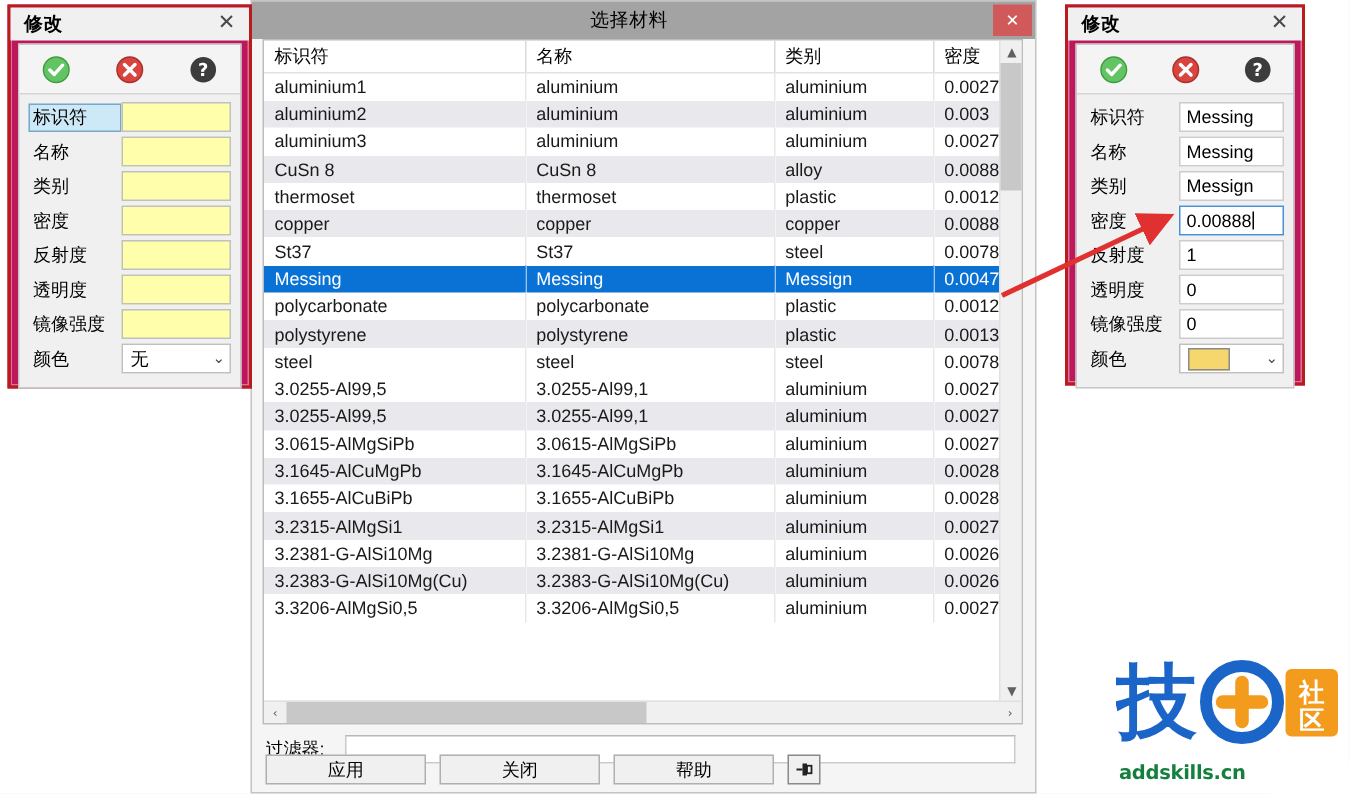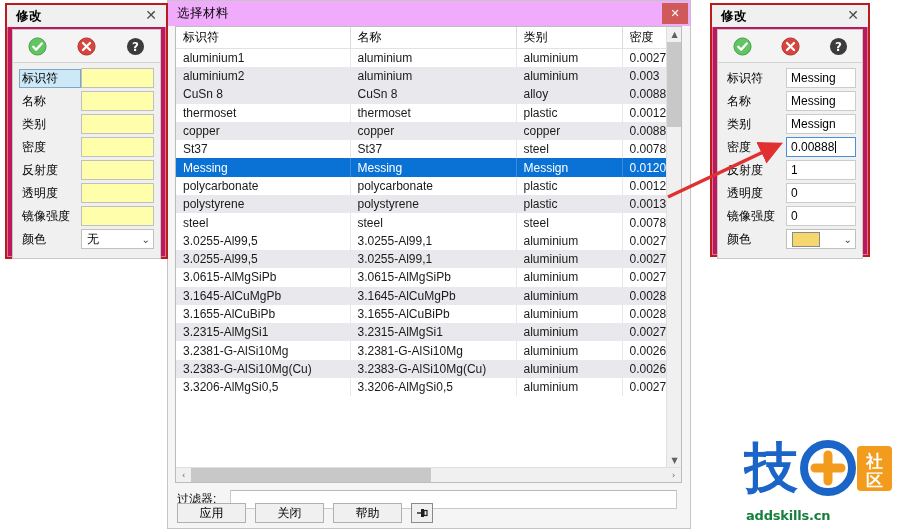--- a/index.html
+++ b/index.html
@@ -84,21 +84,22 @@
   
   #mainWin{
     left:167px;top:0px;width:524px;height:529px;
     background:#f5f5f5;
     border:1px solid #c4c4c4;
     box-sizing:border-box;
   }
   #mainTitleBar{
     height:25px;display:flex;align-items:center;
     padding-left:9px;box-sizing:border-box;
-    background:#f0abfc;
+    background:#a3a3a3;
+    text-align:center;
   }
   #mainTitle{font-size:12.5px;color:#000;flex:1;letter-spacing:.5px;}
   #mainClose{
     width:26px;height:21px;margin-right:2px;
     background:#d05a5a;color:#fff;font-size:11px;
     display:flex;align-items:center;justify-content:center;cursor:pointer;
     font-family:"DejaVu Sans",sans-serif;
   }
   #tableWrap{
     position:absolute;left:7px;top:25px;width:507px;height:457px;
@@ -151,21 +152,21 @@
   
   #filterRow{position:absolute;left:9px;top:488px;width:500px;height:20px;display:flex;align-items:center;}
   #filterLabel{font-size:12px;margin-right:14px;white-space:nowrap;}
   #filterInput{
     flex:1;height:19px;box-sizing:border-box;
     border:1px solid #c9c9c9;border-top-color:#b8b8b8;background:#fff;
     font-size:12px;padding:0 4px;
   }
   #btnRow{position:absolute;left:9px;top:502px;display:flex;align-items:center;gap:9px;}
   .btn{
-    width:69px;height:20px;box-sizing:border-box;
+    width:107px;height:20px;box-sizing:border-box;
     border:1px solid #b0b0b0;background:#f0f0f0;
     font-size:12px;display:flex;align-items:center;justify-content:center;
     cursor:pointer;color:#000;
   }
   .btnPin{
     width:22px;height:20px;box-sizing:border-box;
     border:1px solid #8a8a8a;background:#f0f0f0;
     display:flex;align-items:center;justify-content:center;cursor:pointer;
   }
 
@@ -207,20 +208,26 @@
             <td class="c1">aluminium</td>
             <td class="c2">aluminium</td>
             <td class="c3">0.0027</td>
           </tr>
           <tr class="alt">
             <td class="c0">aluminium2</td>
             <td class="c1">aluminium</td>
             <td class="c2">aluminium</td>
             <td class="c3">0.003</td>
           </tr>
+          <tr>
+            <td class="c0">aluminium3</td>
+            <td class="c1">aluminium</td>
+            <td class="c2">aluminium</td>
+            <td class="c3">0.0027</td>
+          </tr>
           <tr class="alt">
             <td class="c0">CuSn 8</td>
             <td class="c1">CuSn 8</td>
             <td class="c2">alloy</td>
             <td class="c3">0.0088</td>
           </tr>
           <tr>
             <td class="c0">thermoset</td>
             <td class="c1">thermoset</td>
             <td class="c2">plastic</td>
@@ -235,21 +242,21 @@
           <tr>
             <td class="c0">St37</td>
             <td class="c1">St37</td>
             <td class="c2">steel</td>
             <td class="c3">0.0078</td>
           </tr>
           <tr class="sel">
             <td class="c0">Messing</td>
             <td class="c1">Messing</td>
             <td class="c2">Messign</td>
-            <td class="c3">0.0120</td>
+            <td class="c3">0.0047</td>
           </tr>
           <tr>
             <td class="c0">polycarbonate</td>
             <td class="c1">polycarbonate</td>
             <td class="c2">plastic</td>
             <td class="c3">0.0012</td>
           </tr>
           <tr class="alt">
             <td class="c0">polystyrene</td>
             <td class="c1">polystyrene</td>

